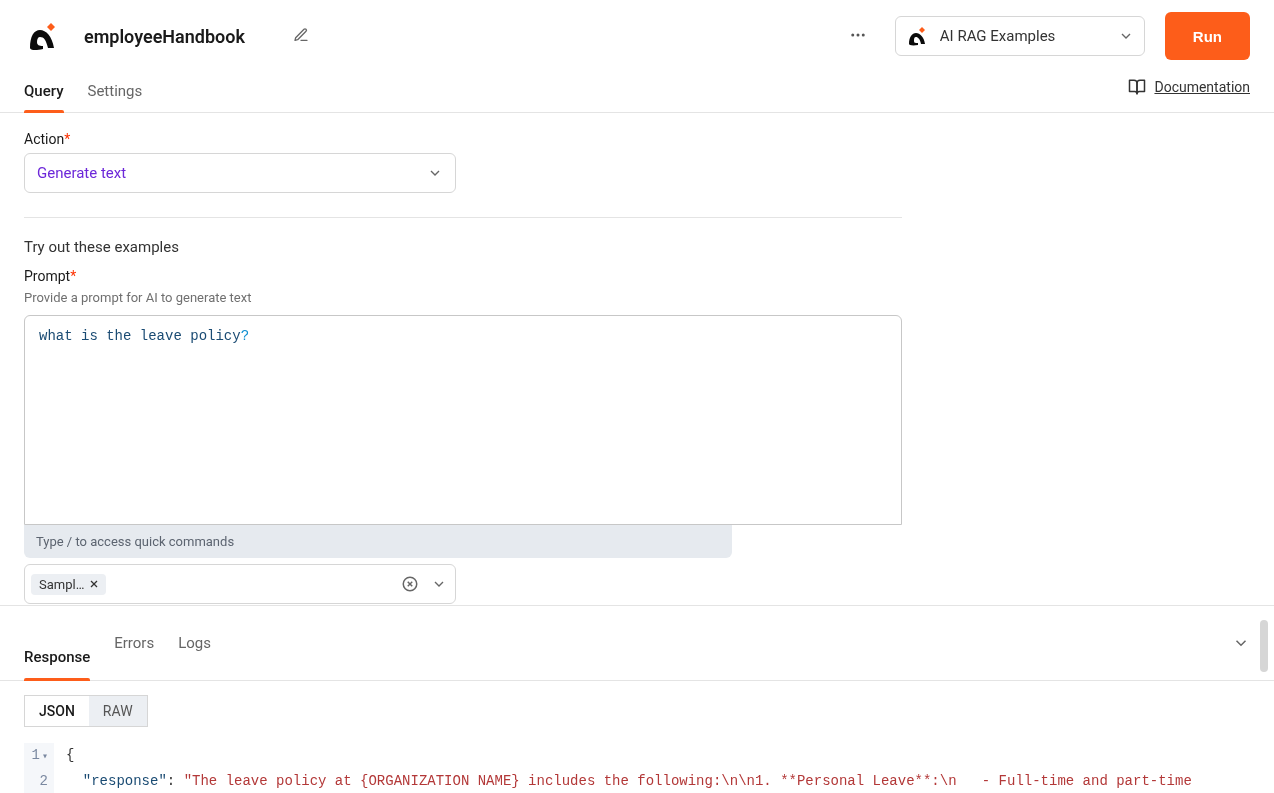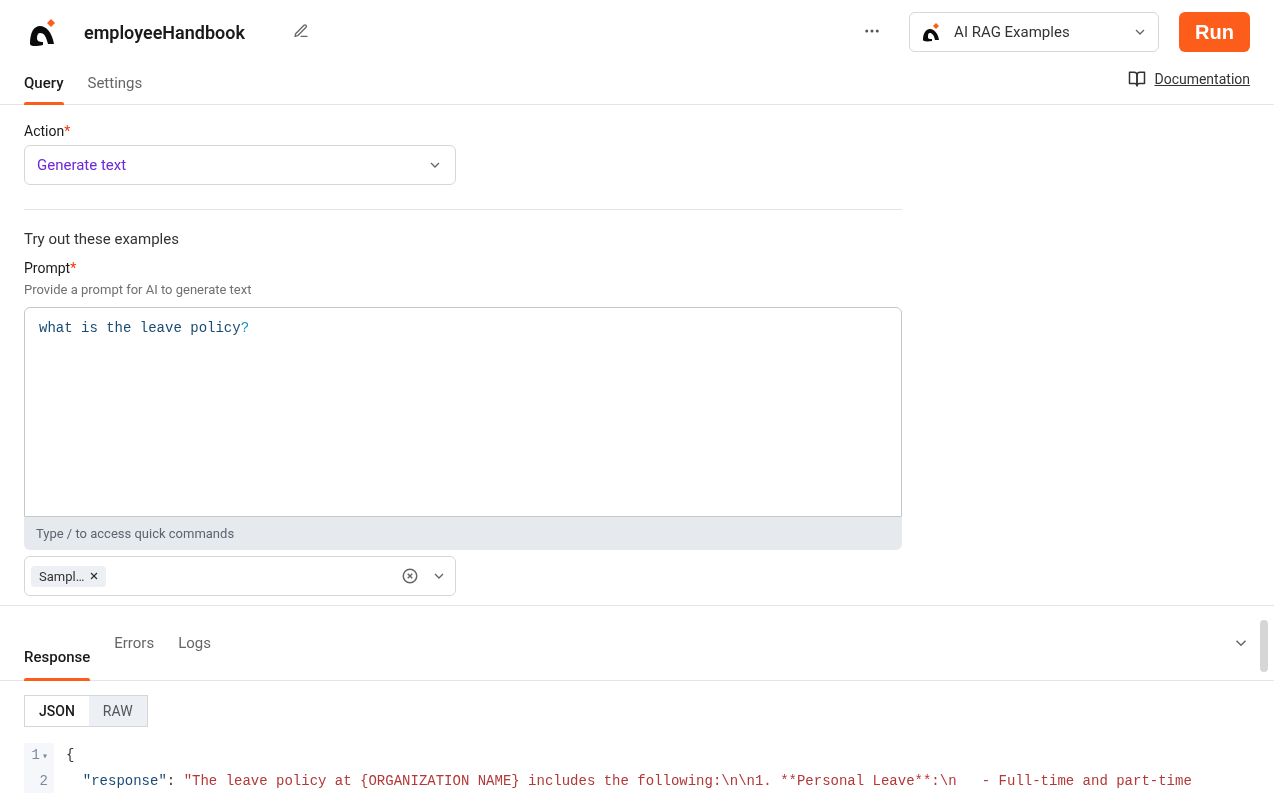--- a/index.html
+++ b/index.html
@@ -7,39 +7,39 @@
   .app { width: 1274px; height: 793px; position: relative; overflow: hidden; display: flex; flex-direction: column;}
   .topbar { display: flex; align-items: center; padding: 12px 24px 12px 24px; gap: 8px; }
   .logo { width: 36px; height: 36px; position: relative; margin-right: 16px; }
   .title { font-size: 18px; font-weight: 600; color: #1a1a1a; }
   .edit-icon { margin-left: 40px; color: #555; }
   .spacer { flex: 1; }
   .dots-icon { margin-right: 20px; color: #555; cursor:pointer;}
   .dropdown-select { display:flex; align-items:center; gap:12px; border:1px solid #d6d6d6; border-radius:6px; padding:6px 10px 6px 10px; height:40px; width:250px; cursor:pointer;}
   .dropdown-select .mini-logo { width:22px; height:22px; position:relative;}
   .dropdown-select .val { flex:1; font-size:15px; color:#333;}
-  .run-btn { margin-left:12px; background:#fd5d1a; color:#fff; border:none; border-radius:6px; padding:0 16px; height:40px; font-size:20px; font-weight:600; cursor:pointer;}
+  .run-btn { margin-left:12px; background:#fd5d1a; color:#fff; border:none; border-radius:6px; padding:0 28px; height:48px; font-size:15px; font-weight:600; cursor:pointer;}
   .tabbar { display:flex; align-items:center; border-bottom:1px solid #e4e4e4; padding:0 24px; }
   .tabbar .tab { padding:10px 0 12px 0; margin-right:24px; font-size:15px; color:#666; cursor:pointer; position:relative;}
   .tabbar .tab.active { color:#1a1a1a; font-weight:500;}
   .tabbar .tab.active::after { content:""; position:absolute; left:0; right:0; bottom:-1px; height:3px; background:#fd5d1a; border-radius:2px 2px 0 0;}
   .tabbar .spacer2 { flex:1;}
   .doclink { display:flex; align-items:center; gap:8px; color:#333; font-size:14px; cursor:pointer; padding-bottom:10px;text-decoration:underline;}
   .content { padding: 18px 24px 0 24px; overflow:hidden; flex: 0 0 auto;}
   .label { font-size:14px; color:#1a1a1a; margin-bottom:6px; }
   .req { color:#fd3203;}
   .select1 { display:flex; align-items:center; justify-content:space-between; border:1px solid #d6d6d6; border-radius:6px; padding:0 12px; height:40px; width:432px; font-size:15px; color:#6d28d9; cursor:pointer;}
   .hr { border:none; border-top:1px solid #e4e4e4; margin:24px 0 20px 0; width:878px;}
   .subhead { font-size:15px; color:#333; margin-bottom:12px;}
   .chips { display:flex; gap:10px; margin-bottom:22px;}
   .chip { border:1px solid #d6d6d6; border-radius:6px; padding:5px 12px; font-size:13.5px; color:#333; background:#fff; cursor:pointer;}
   .helper { font-size:13px; color:#707070; margin:4px 0 10px 0;}
   .prompt-box { width:878px; height:210px; border:1px solid #c7c7c7; border-radius:6px 6px 0 0; padding:12px 14px; font-family: "SFMono-Regular", Consolas, "Liberation Mono", Menlo, monospace; font-size:14px; color:#1a4b73; background:#fff;}
   .prompt-text .q { color:#0f8fd0;}
-  .hintbar { width:878px; background:#e6eaef; color:#5c6470; font-size:13px; padding:9px 12px; border-radius:0 0 6px 6px;}
+  .hintbar { width:708px; background:#e6eaef; color:#5c6470; font-size:13px; padding:9px 12px; border-radius:0 0 6px 6px;}
   .multisel { margin-top:6px; width:432px; height:40px; border:1px solid #d6d6d6; border-radius:6px; display:flex; align-items:center; padding:0 8px 0 6px; gap:6px; cursor:pointer;}
   .tag { background:#eceff3; border-radius:4px; padding:3px 6px 3px 8px; font-size:13px; display:flex; align-items:center; gap:4px; color:#333;}
   .tag svg { cursor:pointer;}
   .multisel .flex1 { flex:1;}
   
   .bottom-panel { position:absolute; left:0; right:0; bottom:0; background:#fff; border-top:1px solid #e4e4e4;}
   .bottom-tabs { display:flex; align-items:center; padding:0 24px; border-bottom:1px solid #e4e4e4;}
   .bottom-tabs .btab { padding:14px 0 14px 0; margin-right:24px; font-size:15px; color:#666; cursor:pointer; position:relative;}
   .bottom-tabs .btab.active { color:#1a1a1a; font-weight:500;margin-top:28px;}
   .bottom-tabs .btab.active::after { content:""; position:absolute; left:0; right:0; bottom:-1px; height:3px; background:#fd5d1a; border-radius:2px 2px 0 0;}

